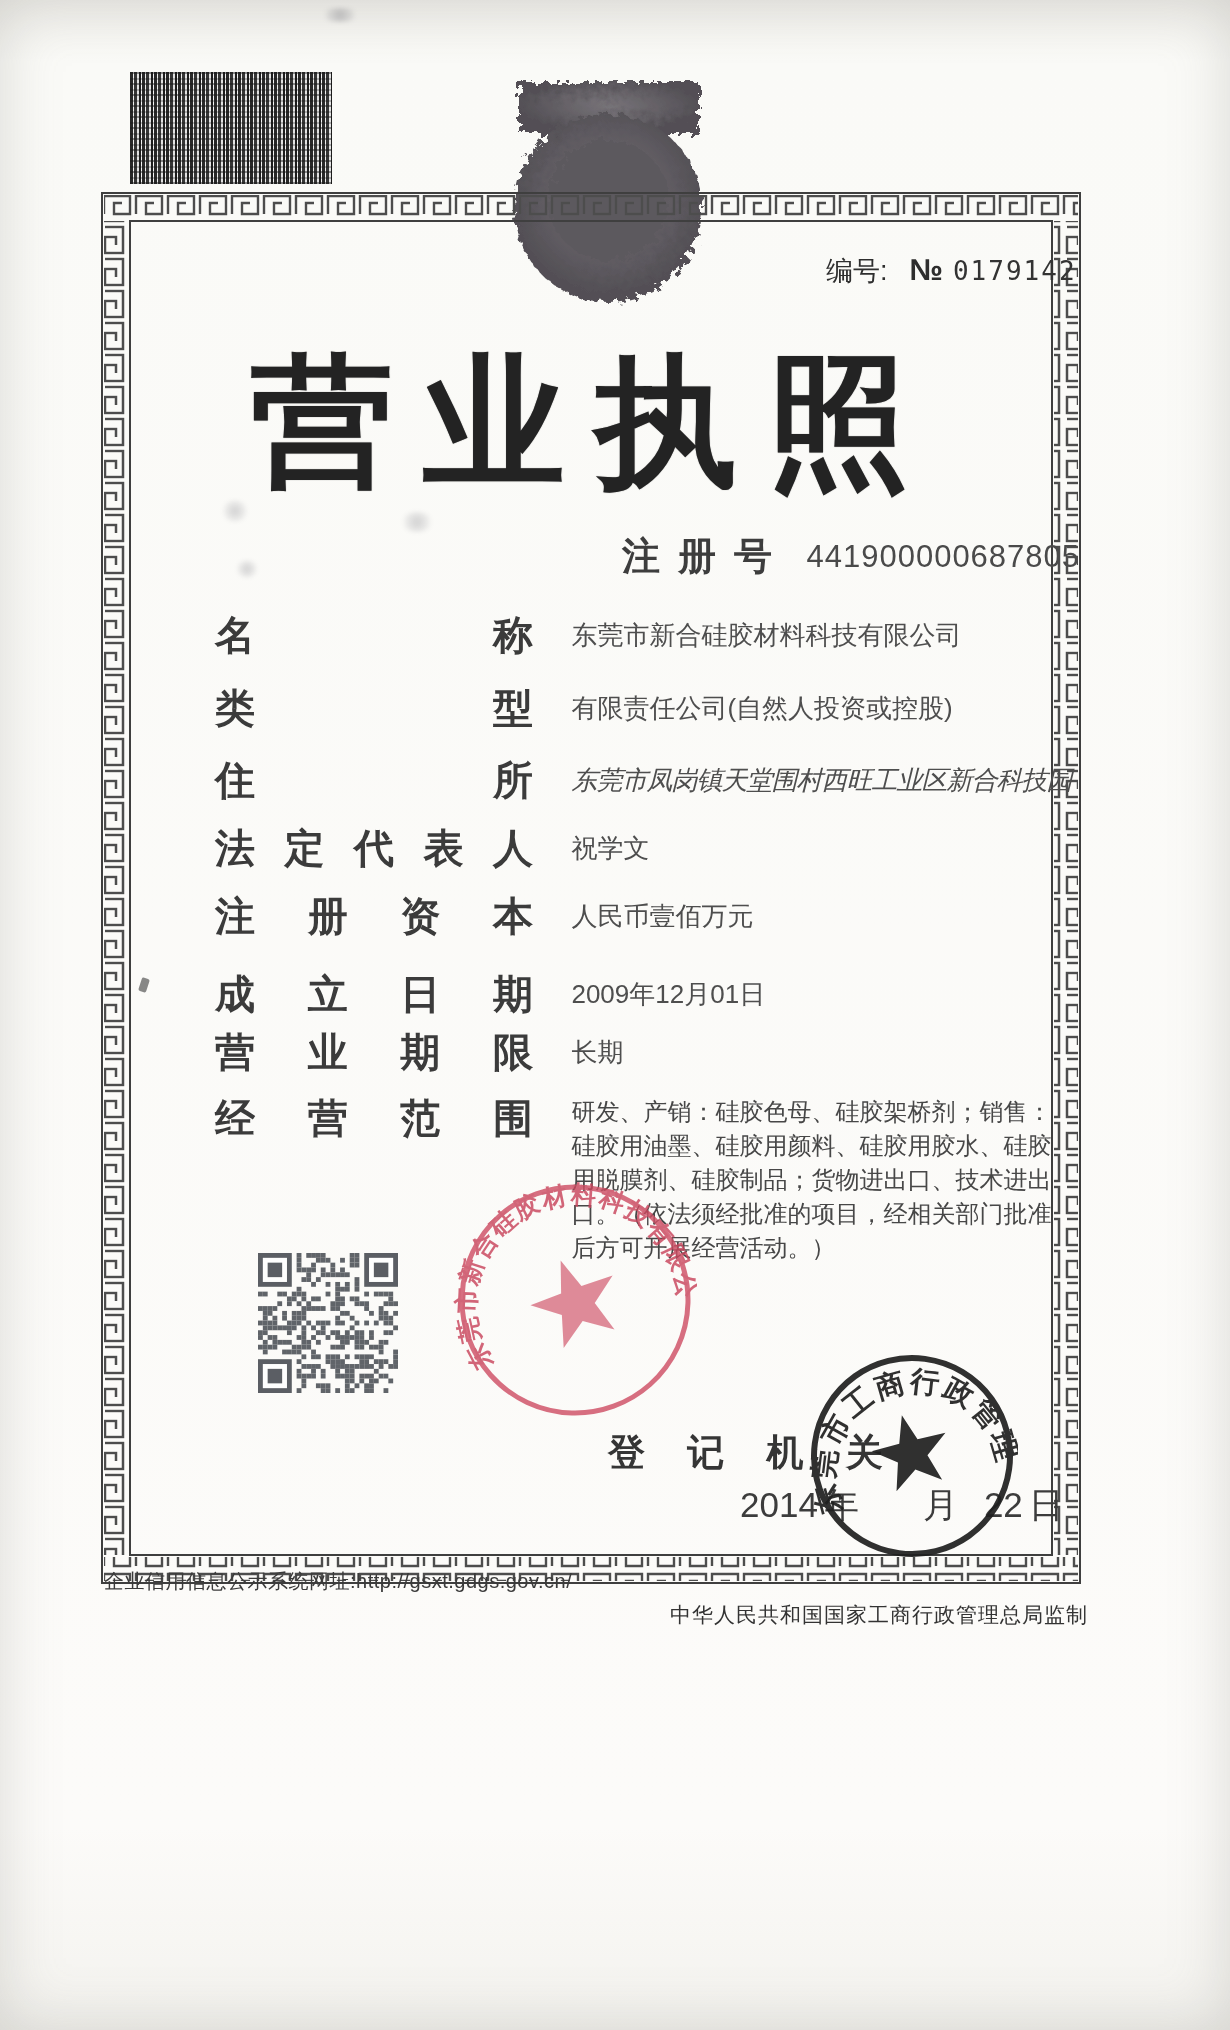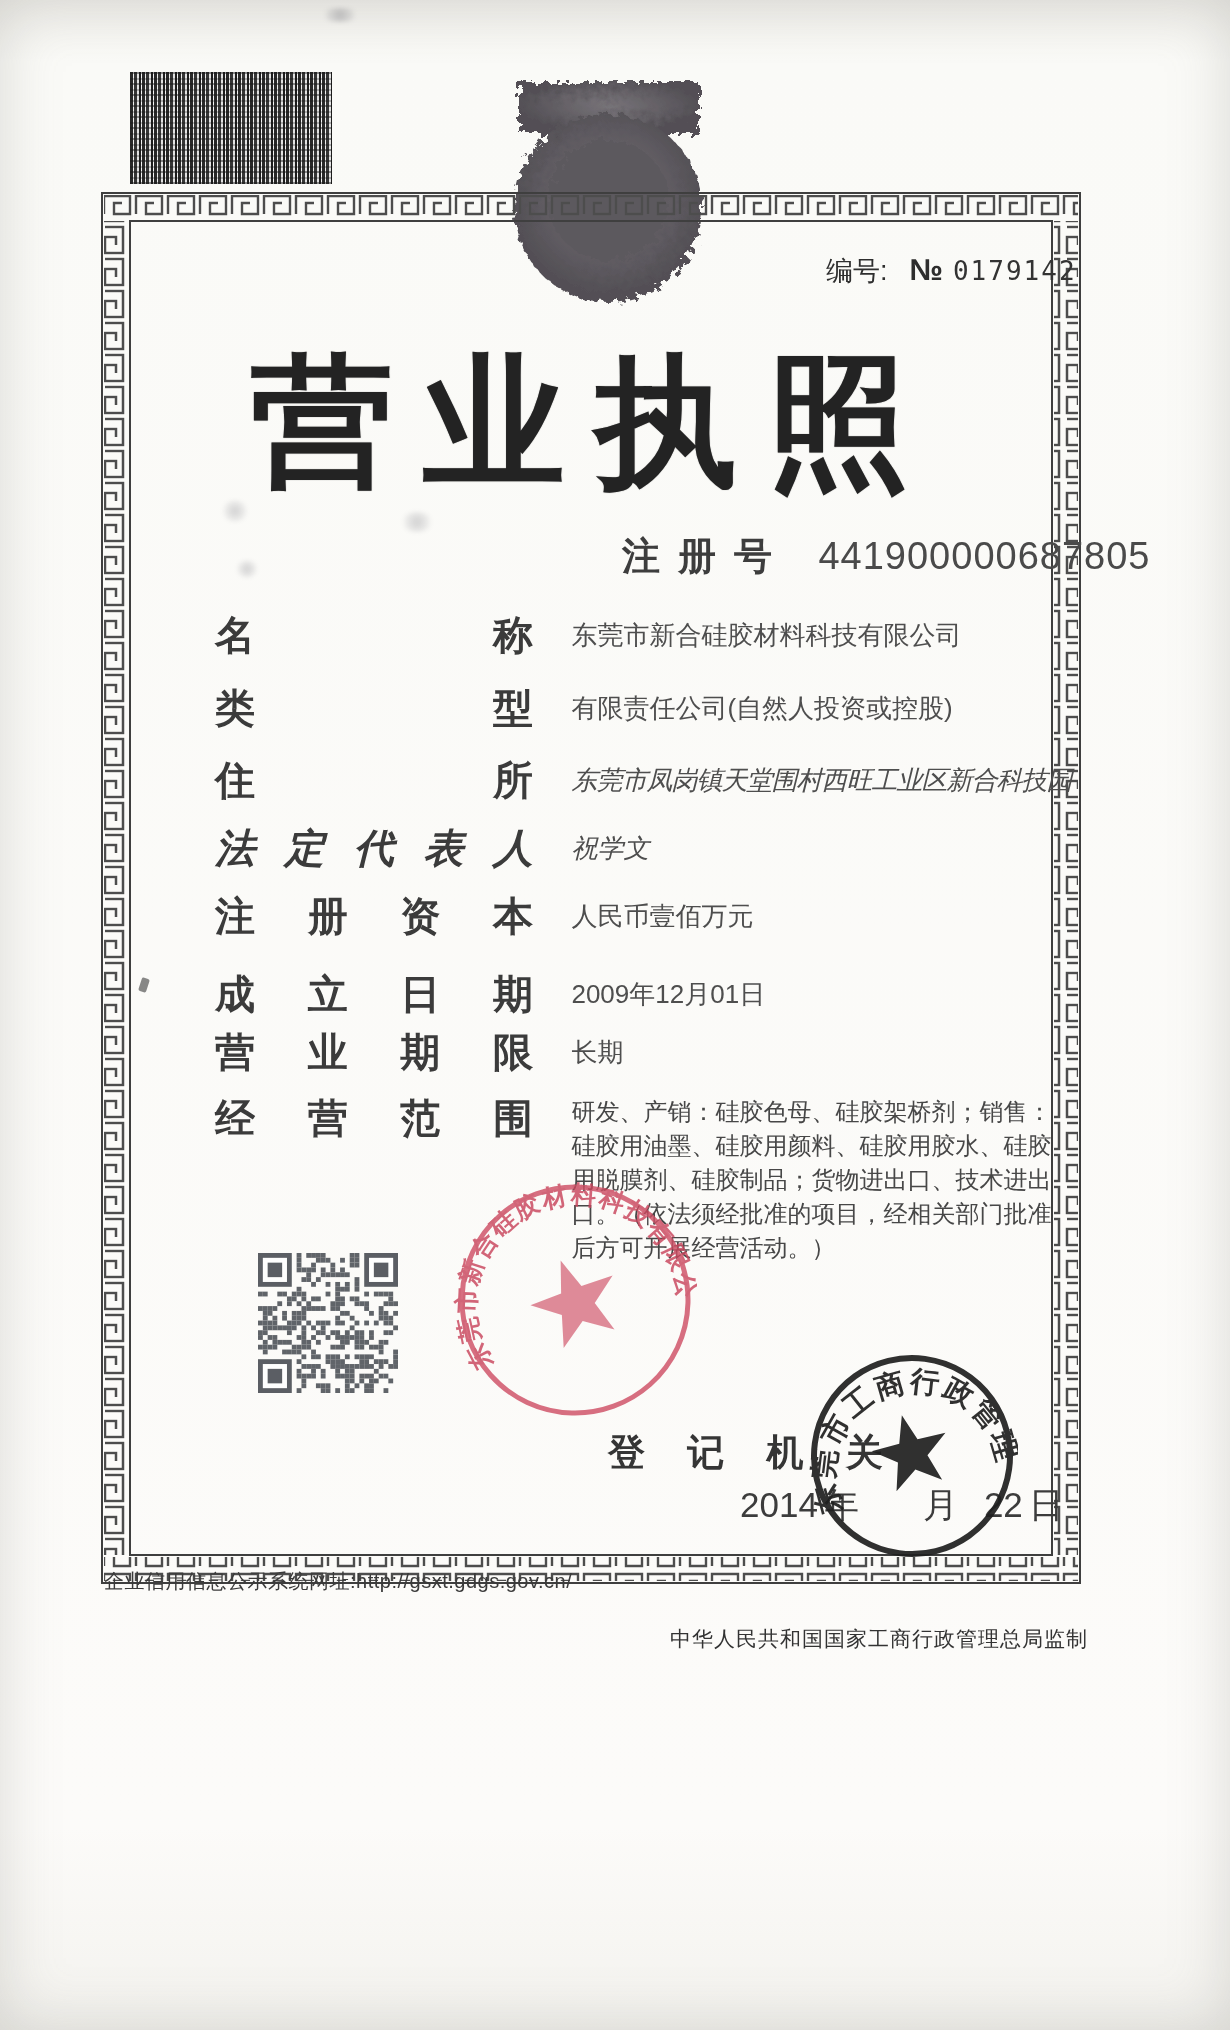--- a/index.html
+++ b/index.html
@@ -22,21 +22,21 @@
   .serial .nomark{font-weight:700;font-size:30px;margin:0 10px 0 22px;}
   .serial .num{font-family:"DejaVu Sans Mono",monospace;font-size:26px;letter-spacing:2px;color:#333;}
   
   .title{position:absolute;left:235px;top:328px;width:720px;text-align:center;
          font-size:142px;font-weight:800;color:#232323;letter-spacing:30px;margin-right:-30px;
          text-shadow:0 0 1px rgba(40,40,40,.6);}
   
   .regline{position:absolute;left:622px;top:531px;white-space:nowrap;}
   .regline .rlabel{display:inline-block;width:150px;text-align:justify;text-align-last:justify;
                    font-size:38px;font-weight:600;color:#3d3d3d;vertical-align:middle;font-family:Liberation Mono, monospace;}
-  .regline .rnum{font-size:38px;color:#4a4a4a;margin-left:42px;letter-spacing:1px;vertical-align:middle;}
+  .regline .rnum{font-size:31px;color:#4a4a4a;margin-left:30px;letter-spacing:1px;vertical-align:middle;}
   
   .frow{position:absolute;left:215px;white-space:nowrap;}
   .flabel{display:inline-block;width:318px;text-align:justify;text-align-last:justify;
           font-size:40px;font-weight:600;color:#3b3b3b;vertical-align:top;}
   .fvalue{font-size:26px;color:#4e4e4e;margin-left:34px;vertical-align:top;padding-top:10px;display:inline-block;}
   .fvalue-block{display:inline-block;width:496px;font-size:24px;line-height:34px;color:#474747;
                 vertical-align:top;margin-left:34px;padding-top:4px;white-space:normal;}
   
   .qr{position:absolute;left:258px;top:1253px;width:140px;height:140px;opacity:.9;}
   
@@ -45,21 +45,21 @@
   
   .registrar{position:absolute;left:608px;top:1428px;font-size:37px;font-weight:600;
              letter-spacing:16px;color:#353535;white-space:nowrap;}
   .dateline{position:absolute;left:740px;top:1482px;font-size:35px;color:#3c3c3c;white-space:nowrap;z-index:2;}
   .dateline span{margin-right:6px;}
   .dateline .gap-month{display:inline-block;width:52px;}
   .dateline .gap-day{display:inline-block;width:14px;}
   .seal-black{z-index:3;}
   
   .footer-left{position:absolute;left:104px;top:1568px;font-size:20px;color:#3a3a3a;letter-spacing:.5px;}
-  .footer-right{position:absolute;right:142px;top:1601px;font-size:21px;color:#333;letter-spacing:1px;margin-top:24px;}
+  .footer-right{position:absolute;right:142px;top:1601px;font-size:21px;color:#333;letter-spacing:1px;}
   
   .smudge{position:absolute;border-radius:50%;filter:blur(2px);opacity:.28;
           background:radial-gradient(circle,#6a6a72 0%,rgba(120,120,128,.4) 55%,transparent 75%);}
   .s1{left:222px;top:500px;width:26px;height:22px;}
   .s2{left:400px;top:512px;width:34px;height:20px;}
   .s3{left:236px;top:560px;width:22px;height:18px;}
   .s4{left:320px;top:8px;width:40px;height:14px;opacity:.35;}
   .comma-mark{position:absolute;left:140px;top:978px;width:8px;height:14px;background:#555;
               border-radius:2px;transform:rotate(18deg);opacity:.7;}
 </style>
@@ -122,21 +122,21 @@
     <span class="fvalue">东莞市新合硅胶材料科技有限公司</span>
   </div>
   <div class="frow" style="top:681px;">
     <span class="flabel">类型</span>
     <span class="fvalue">有限责任公司(自然人投资或控股)</span>
   </div>
   <div class="frow" style="top:753px;">
     <span class="flabel">住所</span>
     <span class="fvalue" style="letter-spacing:-1px;font-style:italic;">东莞市凤岗镇天堂围村西旺工业区新合科技园</span>
   </div>
-  <div class="frow" style="top:821px;font-style:italic;">
+  <div class="frow" style="top:821px;">
     <span class="flabel">法定代表人</span>
     <span class="fvalue">祝学文</span>
   </div>
   <div class="frow" style="top:889px;">
     <span class="flabel">注册资本</span>
     <span class="fvalue">人民币壹佰万元</span>
   </div>
   <div class="frow" style="top:931px;margin-top:36px;">
     <span class="flabel">成立日期</span>
     <span class="fvalue">2009年12月01日</span>

